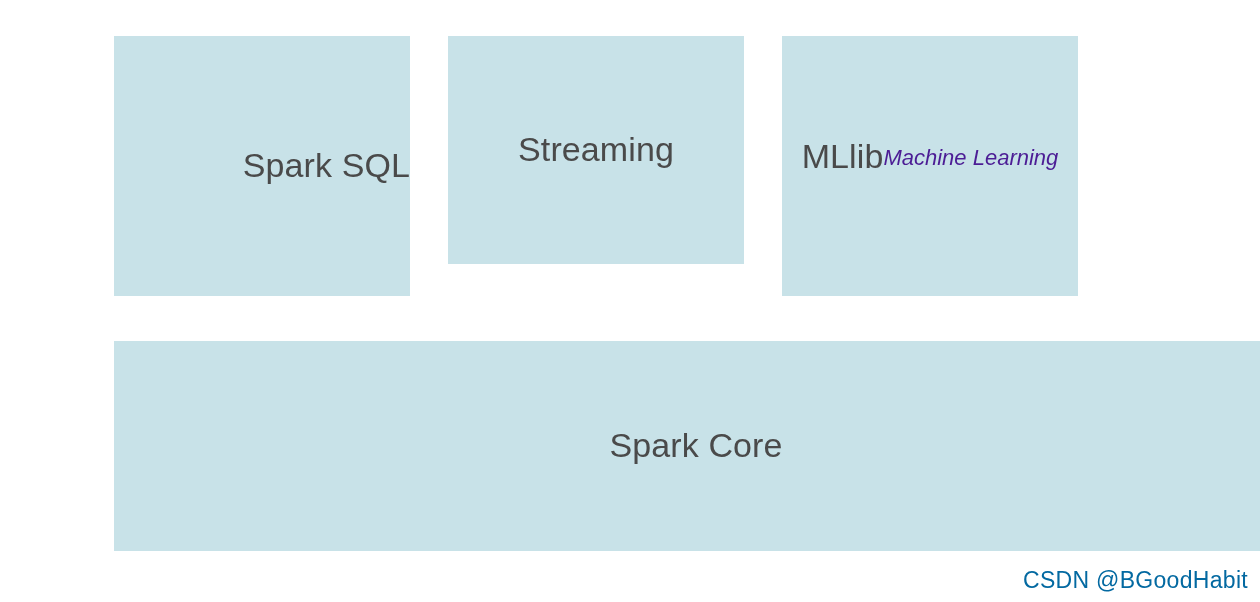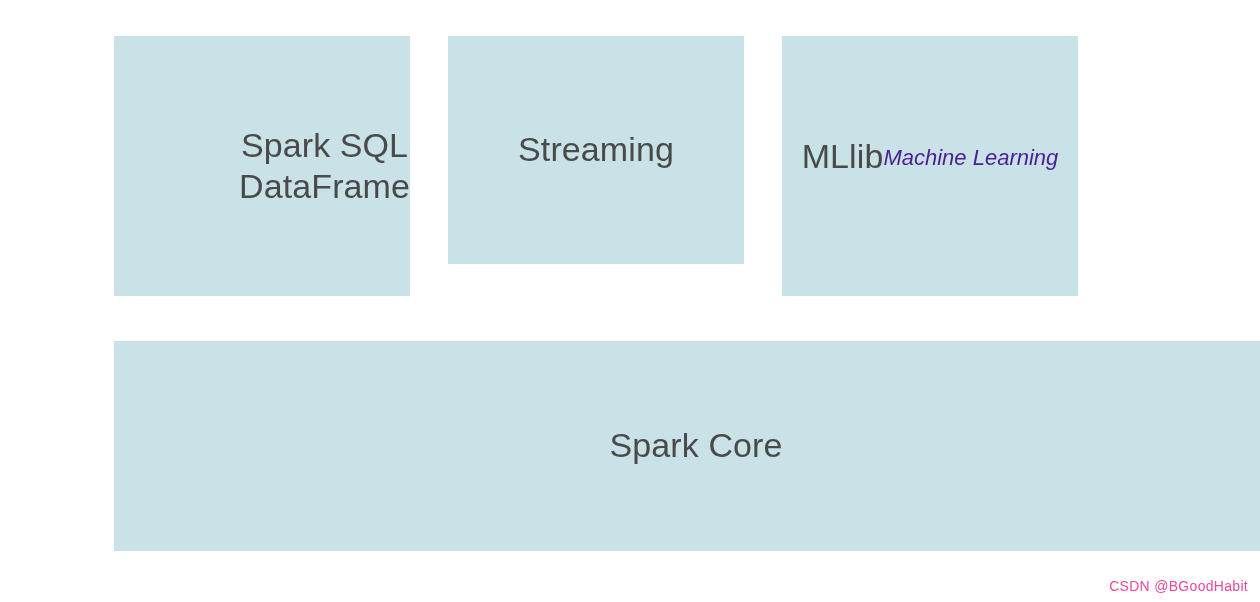--- a/index.html
+++ b/index.html
@@ -83,36 +83,35 @@
   #box-streaming .stack,
   #box-spark-core .stack {
     display: flex;
     flex-direction: column;
     align-items: center;
   }
   .watermark {
     position: absolute;
     right: 12px;
     bottom: 8px;
-    color: #ec4899;
-    font-size: 14px;
+    color: #0369a1;
+    font-size: 23px;
     font-weight: 400;
     letter-spacing: 0.3px;
     white-space: nowrap;
   }
 </style>
 </head>
 <body>
 
 <div id="canvas">
 
   <div class="box" id="box-spark-sql">
     <div class="stack">
       <div class="box-title">Spark SQL</div>
-      <div class="box-title">DataFrame</div>
     </div>
   </div>
 
   <div class="box" id="box-streaming">
     <div class="stack">
       <div class="box-title">Streaming</div>
     </div>
   </div>
 
   <div class="box" id="box-mllib">

